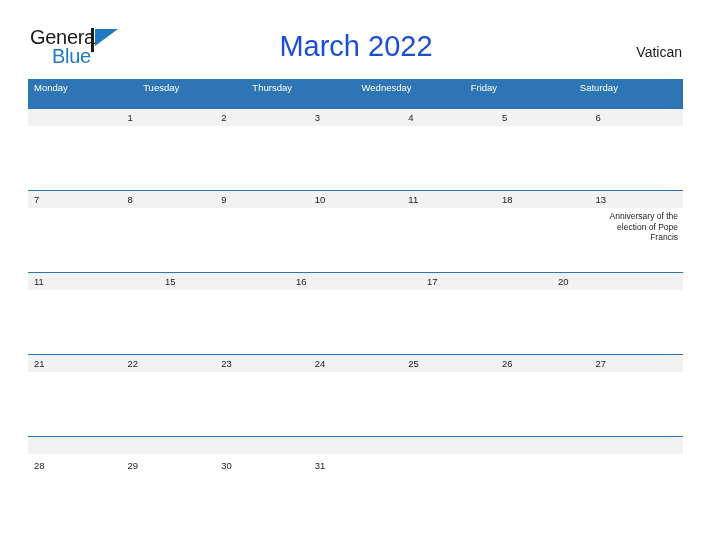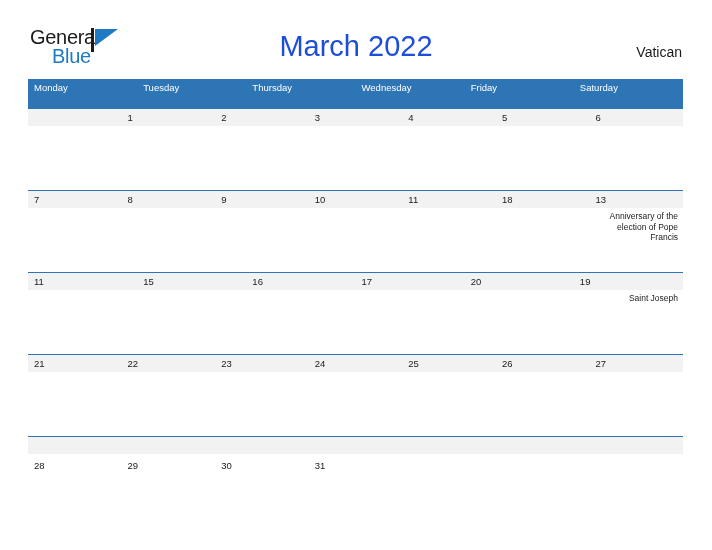--- a/index.html
+++ b/index.html
@@ -282,26 +282,20 @@
               <div class="events"></div>
             </div>
             <div class="day-cell">
               <div class="day-number">17</div>
               <div class="events"></div>
             </div>
             <div class="day-cell">
               <div class="day-number">20</div>
               <div class="events"></div>
             </div>
-            <div class="day-cell">
-              <div class="day-number">19</div>
-              <div class="events">
-                <div class="event">Saint Joseph</div>
-              </div>
-            </div>
           </div>
         </div>
         <div class="week-row">
           <div class="number-band"></div>
           <div class="week-cells">
             <div class="day-cell">
               <div class="day-number">21</div>
               <div class="events"></div>
             </div>
             <div class="day-cell">

